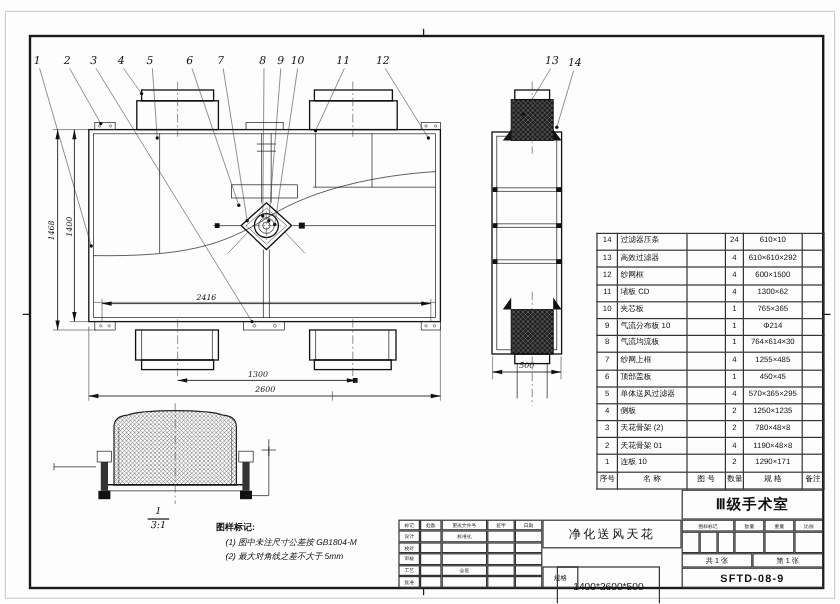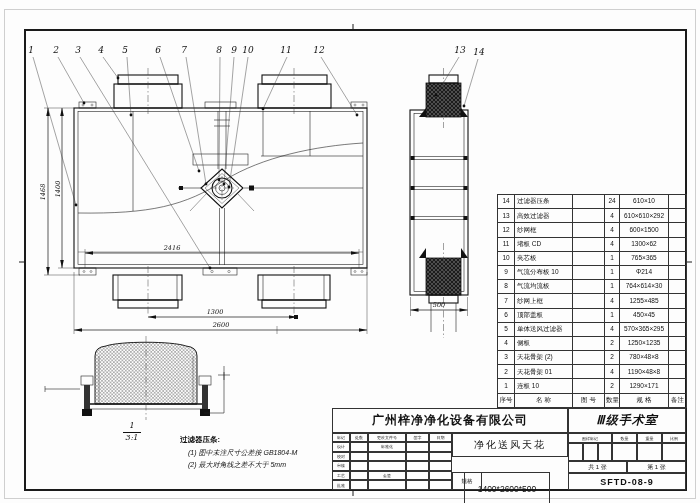--- a/index.html
+++ b/index.html
@@ -339,22 +339,21 @@
         <col style="width:17px">
         <col style="width:58px">
         <col style="width:32px">
         <col style="width:15px">
         <col style="width:49px">
         <col style="width:18px">
       </colgroup>
 </table>
 
 <div id="tb">
-  <div class="cell big" style="left:0;top:0;width:236px;height:25px;">广州梓净净化设备有限公司</div>
-  <div class="cell big" style="left:236px;top:0;width:118px;height:25px;font-style:italic;">Ⅲ级手术室</div>
+  <div class="cell big" style="left:236px;top:0;width:118px;height:25px;">Ⅲ级手术室</div>
 
   <div class="cell tiny" style="left:0;top:25px;width:18px;height:9px;">标记</div>
   <div class="cell tiny" style="left:18px;top:25px;width:18px;height:9px;">处数</div>
   <div class="cell tiny" style="left:36px;top:25px;width:38px;height:9px;">更改文件号</div>
   <div class="cell tiny" style="left:74px;top:25px;width:23px;height:9px;">签字</div>
   <div class="cell tiny" style="left:97px;top:25px;width:23px;height:9px;">日期</div>
 
   <div class="cell tiny" style="left:0;top:34px;width:18px;height:9.6px;">设计</div>
   <div class="cell tiny" style="left:18px;top:34px;width:18px;height:9.6px;"></div>
   <div class="cell tiny" style="left:36px;top:34px;width:38px;height:9.6px;">标准化</div>
@@ -398,21 +397,21 @@
   <div class="cell" style="left:266px;top:35px;width:14px;height:18px;"></div>
   <div class="cell" style="left:280px;top:35px;width:25px;height:18px;"></div>
   <div class="cell" style="left:305px;top:35px;width:25px;height:18px;"></div>
   <div class="cell" style="left:330px;top:35px;width:24px;height:18px;"></div>
   <div class="cell" style="left:236px;top:53px;width:59px;height:12px;font-size:6px;">共 1 张</div>
   <div class="cell" style="left:295px;top:53px;width:59px;height:12px;font-size:6px;">第 1 张</div>
   <div class="cell" style="left:236px;top:65px;width:118px;height:17px;font-size:9px;font-weight:bold;letter-spacing:1px;">SFTD-08-9</div>
 </div>
 
 <div id="notes">
-  <div class="nt">过滤器压条:</div>
+  <div class="nt">图样标记:</div>
   <div class="ni">(1) 图中未注尺寸公差按 GB1804-M</div>
   <div class="ni">(2) 最大对角线之差不大于 5mm</div>
 </div>
 
 <div id="dscale">
   <div>1</div>
   <div class="bar"></div>
   <div>3:1</div>
 </div>
 

